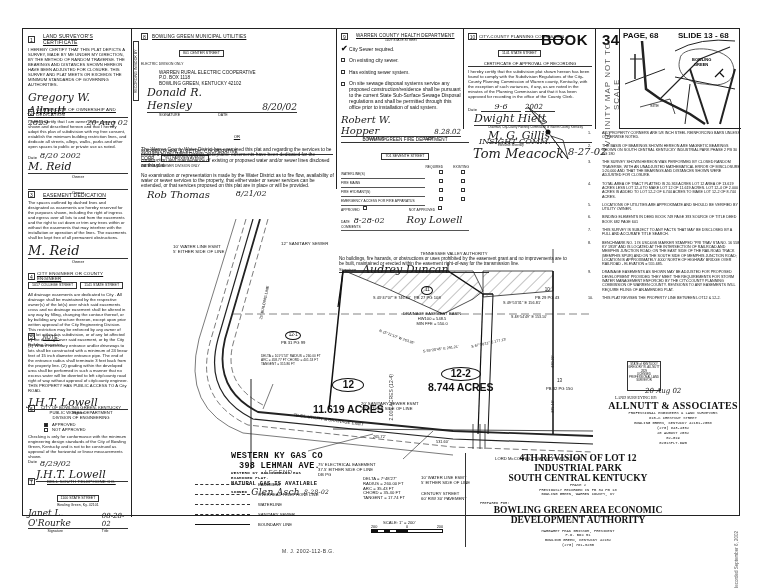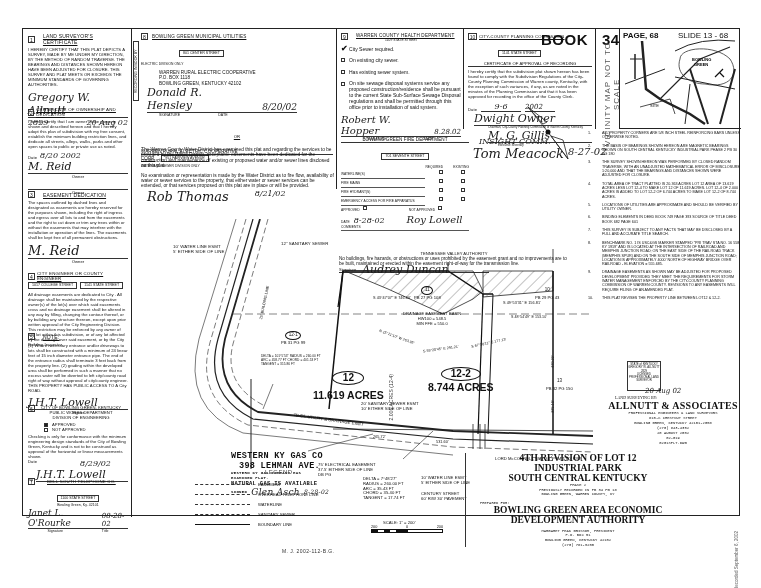--- a/index.html
+++ b/index.html
@@ -101,21 +101,21 @@
       <span class="box-num" style="margin-right:6px;">6</span>
       <div class="tiny" style="text-align:center;">
         <div>CITY OF BOWLING GREEN, KENTUCKY</div>
         <div>PUBLIC WORKS DEPARTMENT</div>
         <div>DIVISION OF ENGINEERING</div>
       </div>
     </div>
     <div class="tiny" style="margin-left:16px;margin-top:2px;"><span class="checkbox" style="background:#222;"></span><span>APPROVED</span></div>
     <div class="tiny" style="margin-left:16px;"><span class="checkbox"></span><span>NOT APPROVED</span></div>
     <div class="tiny" style="margin-top:2px;">Checking is only for conformance with the minimum engineering design standards of the City of Bowling Green, Kentucky and is not to be construed as approval of the horizontal or linear measurements shown.</div>
-    <div style="display:flex;align-items:flex-start;gap:40px;">
+    <div style="display:flex;align-items:flex-start;">
       <span class="tiny">Date</span>
       <span class="sig" style="font-size:8px;margin-left:3px;">8/29/02</span>
     </div>
     <div style="display:flex;align-items:flex-end;">
       <span class="tiny">By</span>
       <span class="sig sigline" style="flex:1;margin-left:3px;">J.H.T. Lowell</span>
     </div>
   </div>
 
   <div class="abs" style="left:5px;top:449px;width:100px;">
@@ -161,21 +161,21 @@
       <span class="tiny" style="text-decoration:underline;font-size:4.6px;">CORP.</span>
       <span class="addrbox">951 FAIRVIEW AVENUE</span>
     </div>
     <div class="tiny" style="font-size:3.3px;margin-top:2px;">WATER AND SEWER DIVISION ONLY</div>
   </div>
 
   <div class="abs" style="left:118px;top:118px;width:194px;">
     <div class="small" style="font-size:4.8px;line-height:5.4px;">The Warren County Water District has examined this plat and regarding the services to be provided by the Water District, acceptable easements have been dedicated for the construction and maintenance of existing or proposed water and/or sewer lines disclosed on this plat.</div>
     <div class="small" style="font-size:4.8px;line-height:5.4px;margin-top:4px;">No examination or representation is made by the Water District as to fire flow, availability of water or sewer services to the property, that either water or sewer services can be extended, or that services proposed on this plat are in place or will be provided.</div>
     <div style="display:flex;gap:26px;margin-left:6px;">
-      <span class="sig" style="font-size:13px;">Rob Thomas</span>
+      <span class="sig" style="font-size:10px;">Rob Thomas</span>
       <span class="sig" style="font-size:8px;">8/21/02</span>
     </div>
   </div>
 
   <div class="abs" style="left:318px;top:4px;width:120px;">
     <div style="display:flex;align-items:flex-start;">
       <span class="box-num" style="margin-right:8px;">9</span>
       <span class="title-u" style="font-size:4.6px;">WARREN COUNTY HEALTH DEPARTMENT</span>
     </div>
     <div class="tiny" style="font-size:3.3px;margin-left:44px;margin-top:-2px;">1109 STATE STREET</div>
@@ -245,21 +245,21 @@
       <span class="title-u" style="font-size:4.2px;">CITY-COUNTY PLANNING COMMISSION</span>
     </div>
     <div style="margin-left:30px;"><span class="addrbox">1141 STATE STREET</span></div>
     <div class="tiny" style="text-align:center;border-bottom:0.6px solid #333;margin-top:3px;">CERTIFICATE OF APPROVAL OF RECORDING</div>
     <div class="tiny" style="margin-top:2px;">I hereby certify that the subdivision plat shown hereon has been found to comply with the Subdivision Regulations of the City-County Planning Commission of Warren county, Kentucky, with the exception of such variances, if any, as are noted in the minutes of the Planning Commission and that it has been approved for recording in the office of the County Clerk.</div>
     <div style="display:flex;align-items:flex-end;margin-top:3px;">
       <span class="tiny">Date</span>
       <span class="sig sigline" style="font-size:8px;width:40px;text-align:center;margin-left:4px;">9-6</span>
       <span class="sig sigline" style="font-size:7px;margin-left:4px;width:30px;">2002</span>
     </div>
-    <div class="sig sigline" style="margin-left:6px;">Dwight Owner</div>
+    <div class="sig sigline" style="margin-left:6px;">Dwight Hiett</div>
     <div class="tiny" style="font-size:2.8px;line-height:3.4px;margin-left:20px;">Chairman, City-County Planning Commission of Warren County, Kentucky</div>
     <div class="sig sigline" style="margin-left:20px;">M. G. Gillis</div>
     <div class="tiny" style="font-size:2.8px;margin-left:30px;">Executive Secretary</div>
   </div>
 
   <div class="abs" style="left:450px;top:108px;">
     <div class="sig" style="font-size:8px;margin-left:6px;">INSIGHT COMM.</div>
     <div style="display:flex;gap:4px;">
       <span class="sig" style="font-size:13px;text-align:right;">Tom Meacock</span>
       <span class="sig" style="font-size:10px;">8-27-02</span>
@@ -268,21 +268,21 @@
 
   <div class="abs" style="left:518px;top:2px;font-weight:bold;font-size:15px;letter-spacing:0.5px;">
     <span>BOOK</span>&nbsp;&nbsp;&nbsp;<span>34</span>
   </div>
 
   <div class="abs" style="left:580px;top:10px;width:12px;height:110px;writing-mode:vertical-rl;transform:rotate(180deg);font-size:8px;color:#555;letter-spacing:1px;text-align:center;">VICINITY MAP NOT TO SCALE</div>
   <div class="abs" style="left:596px;top:0;width:122px;height:100px;border-left:1.2px solid #222;border-bottom:1.2px solid #222;">
     <div style="position:absolute;left:3px;top:2px;font-weight:bold;font-size:8px;">
       <span>PAGE</span>, <span>68</span>
     </div>
-    <div style="position:absolute;left:58px;top:2px;font-weight:normal;font-size:8px;">
+    <div style="position:absolute;left:58px;top:2px;font-weight:bold;font-size:8px;">
       <span>SLIDE</span> <span>13 - 68</span>
     </div>
     <svg width="122" height="100" style="position:absolute;left:0;top:0;">
       <path d="M22 12 L26 60 L40 70 L70 85 L85 95" stroke="#222" stroke-width="2.5" fill="none"></path>
       <path d="M40 70 L80 30 L110 18" stroke="#222" stroke-width="1.2" fill="none"></path>
       <path d="M55 22 Q80 8 115 12" stroke="#222" stroke-width="1" fill="none"></path>
       <path d="M60 30 C60 18, 95 15, 110 30 C120 45, 110 60, 85 55 C70 55, 55 45, 60 30 Z" stroke="#333" stroke-width="0.8" fill="none"></path>
       <path d="M70 40 L88 95" stroke="#222" stroke-width="2" fill="none"></path>
       <path d="M115 40 L100 95" stroke="#222" stroke-width="2" fill="none"></path>
       <path d="M55 48 L115 60" stroke="#222" stroke-width="1" fill="none"></path>
@@ -449,21 +449,21 @@
     <div>HW100 = 548.5</div>
     <div>MIN FFE = 550.0</div>
   </div>
   <div class="abs tiny" style="left:355px;top:306px;font-size:3.6px;transform:rotate(20deg);"><span>N 15°21'10" W</span> <span>263.95'</span></div>
   <div class="abs tiny" style="left:400px;top:318px;font-size:3.6px;transform:rotate(-8deg);"><span>S 55°20'45" E</span> <span>291.21'</span></div>
   <div class="abs tiny" style="left:448px;top:312px;font-size:3.6px;transform:rotate(-12deg);"><span>S 67°58'11" E</span> <span>177.13'</span></div>
   <div class="abs tiny" style="left:524px;top:330px;font-size:3.6px;transform:rotate(-90deg);">670.22'</div>
   <div class="abs tiny" style="left:524px;top:375px;font-size:3.6px;transform:rotate(-90deg);">875.10'</div>
 
   <div class="abs" style="left:290px;top:338px;text-align:center;">
-    <div class="lot-oval" style="width:32px;height:14px;font-size:10px;line-height:12px;margin:4px auto;">12</div>
+    <div class="lot-oval" style="width:32px;height:14px;font-size:10px;line-height:12px;margin:11px auto;">12</div>
     <div style="font-weight:bold;font-size:10.5px;">11.619 ACRES</div>
   </div>
   <div class="abs" style="left:405px;top:338px;text-align:center;">
     <div class="lot-oval" style="width:40px;height:14px;font-size:10px;line-height:12px;margin:0 auto;">12-2</div>
     <div style="font-weight:bold;font-size:10.5px;">8.744 ACRES</div>
   </div>
   <div class="abs tiny" style="left:366px;top:345px;font-size:5px;writing-mode:vertical-rl;transform:rotate(180deg);color:#333;">
     <span>2.000 ACRES</span> (<span>12-4</span>)
   </div>
 

